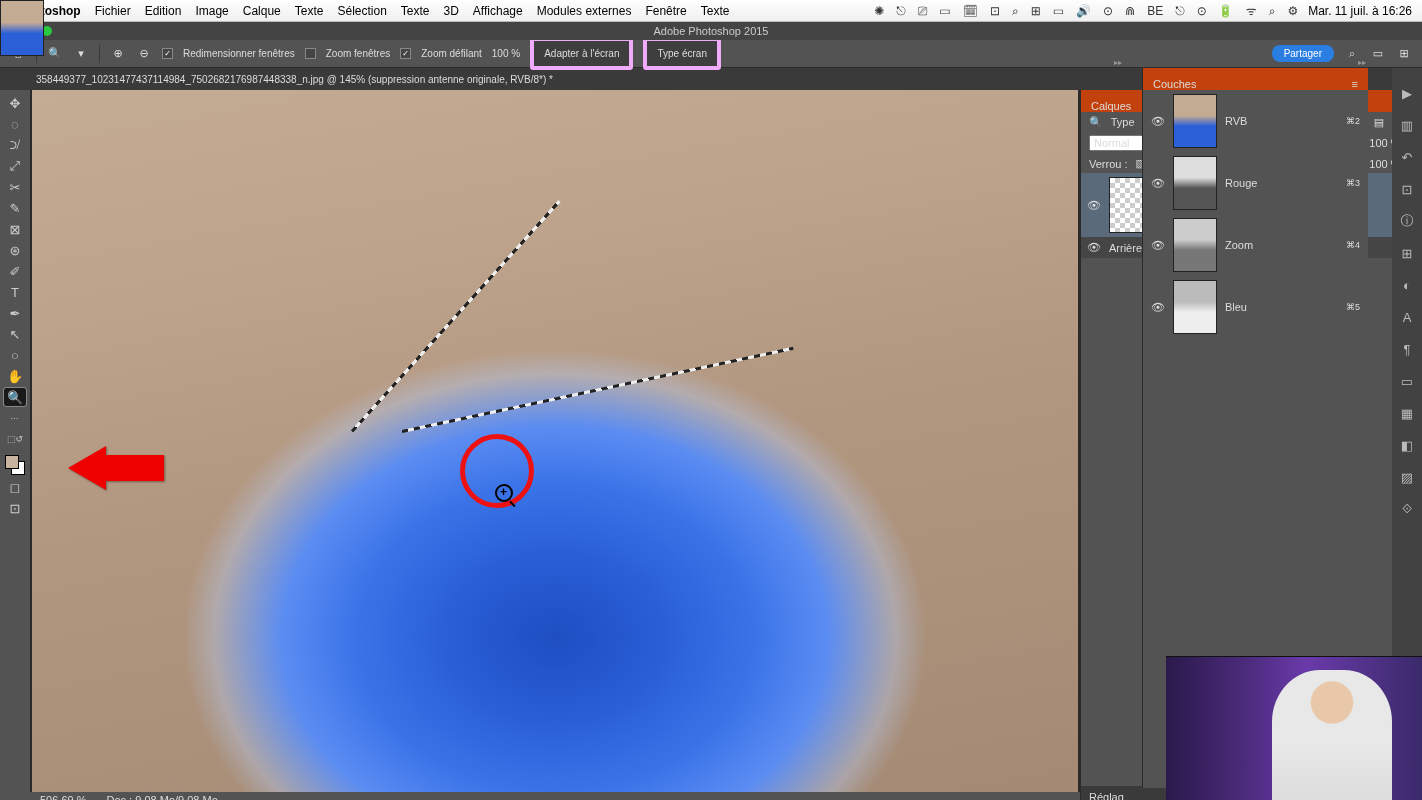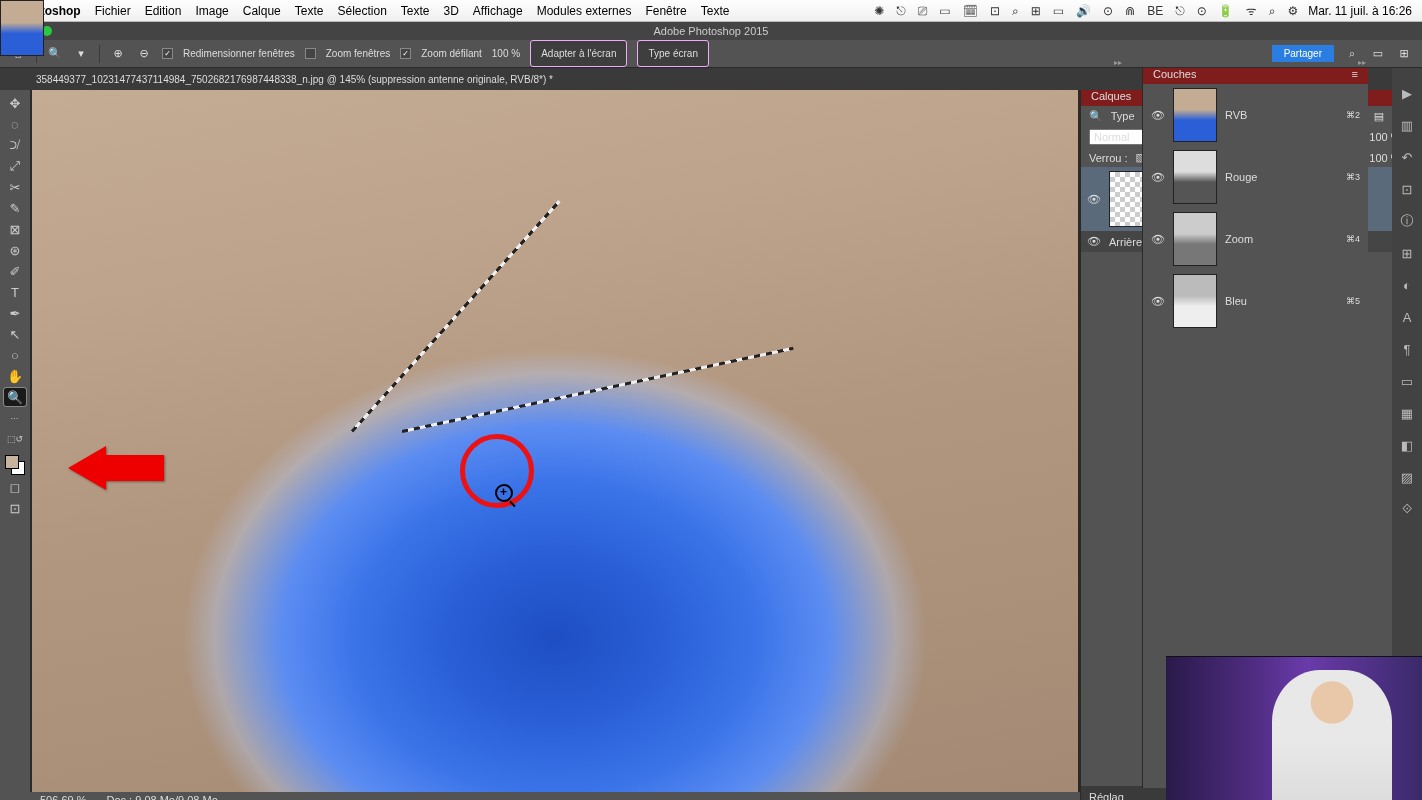--- a/index.html
+++ b/index.html
@@ -15,22 +15,22 @@
 .traffic{position:absolute;left:8px;display:flex;gap:7px}
 .traffic span{width:10px;height:10px;border-radius:50%}
 .tl-red{background:#ff5f57}.tl-yel{background:#febc2e}.tl-grn{background:#28c840}
 .titlebar .title{font-size:11px;color:#ccc}
 .optbar{height:28px;background:#535353;display:flex;align-items:center;padding:0 10px;gap:10px;border-bottom:1px solid #2a2a2a}
 .optbar .ico{width:16px;height:16px;display:flex;align-items:center;justify-content:center;color:#ddd}
 .optbar .sep{width:1px;height:18px;background:#3a3a3a}
 .optbar .chk{width:11px;height:11px;border:1px solid #888;display:inline-flex;align-items:center;justify-content:center;font-size:8px;background:#444}
 .optbar .chk.on::after{content:"✓";color:#fff}
 .optbar .lbl{font-size:10px;color:#ddd}
-.optbar .btn{padding:7px 10px;background:#3e3e3e;border:1px solid #f0abfc;border-radius:3px;font-size:10px}
-.optbar .share{background:#2a7de1;color:#fff;padding:3px 12px;border-radius:0;font-size:10px;margin-left:auto}
+.optbar .btn{padding:7px 10px;background:#3e3e3e;border:4px solid #f0abfc;border-radius:3px;font-size:10px}
+.optbar .share{background:#2a7de1;color:#fff;padding:3px 12px;border-radius:8px;font-size:10px;margin-left:auto}
 .tabbar{height:22px;background:#3a3a3a;display:flex;align-items:center;padding-left:36px}
 .doctab{font-size:10px;color:#ddd}
 .main{display:flex;height:718px}
 .toolbox{width:30px;background:#535353;display:flex;flex-direction:column;align-items:center;padding-top:4px;gap:3px}
 .tool{width:22px;height:18px;display:flex;align-items:center;justify-content:center;font-size:13px;color:#ccc;border-radius:2px}
 .tool.active{background:#1a1a1a;outline:1px solid #888}
 .tool.dots{font-size:8px;letter-spacing:1px}
 .fgbg{position:relative;width:20px;height:20px;margin-top:4px}
 .fgbg .fg{position:absolute;width:14px;height:14px;background:#c8b49e;border:1px solid #000;top:0;left:0}
 .fgbg .bg{position:absolute;width:14px;height:14px;background:#fff;border:1px solid #000;bottom:0;right:0}
@@ -43,21 +43,21 @@
 .a1{top:340px;left:320px;transform:rotate(-48deg)}
 .a2{top:340px;left:370px;transform:rotate(-12deg);width:400px}
 .redcirc{position:absolute;top:344px;left:428px;width:74px;height:74px;border:5px solid #e11;border-radius:50%}
 .zoomcur{position:absolute;top:394px;left:463px;width:18px;height:18px;border:2px solid #000;border-radius:50%}
 .zoomcur::after{content:"+";position:absolute;top:-1px;left:3px;color:#000;font-size:12px;font-weight:bold}
 .zoomcur::before{content:"";position:absolute;bottom:-5px;right:-5px;width:7px;height:2px;background:#000;transform:rotate(45deg)}
 .redarrow{position:absolute;top:356px;left:36px;width:0;height:0;border-top:22px solid transparent;border-bottom:22px solid transparent;border-right:38px solid #e00;filter:drop-shadow(1px 1px 1px rgba(0,0,0,.4))}
 .redarrow::after{content:"";position:absolute;top:-13px;left:36px;width:60px;height:26px;background:#e00}
 .statusbar{height:16px;background:#535353;display:flex;align-items:center;padding:0 10px;gap:20px;font-size:9px;color:#ccc}
 .panels{width:342px;background:#535353;display:flex;flex-direction:column;border-left:1px solid #2a2a2a}
-.panel-tabs{height:16px;background:#7f1d1d;display:flex;align-items:flex-start;padding:0 10px;font-size:10px;color:#ddd;justify-content:space-between}
+.panel-tabs{height:22px;background:#c2410c;display:flex;align-items:flex-end;padding:0 10px;font-size:10px;color:#ddd;justify-content:space-between}
 .layer-row{display:flex;align-items:center;padding:4px 6px;gap:8px;font-size:10px;background:#454545}
 .layer-row.sel{background:#5a6a7a}
 .layer-row .eye{width:14px;text-align:center}
 .layer-row .thumb{width:44px;height:44px;background:#888;border:1px solid #222}
 .layer-row .thumb.trans{background:repeating-conic-gradient(#ccc 0 25%,#fff 0 50%) 0 0/10px 10px}
 .layer-row .thumb.img{background:linear-gradient(#c4ab94 40%,#2a5fd8 60%)}
 .layer-row .name{flex:1}
 .layer-row.big .thumb{height:56px}
 .layer-bottom{margin-top:auto;height:22px;background:#3a3a3a;display:flex;align-items:center;justify-content:flex-end;gap:10px;padding:0 8px;font-size:10px}
 .channels{width:226px;background:#535353;position:absolute;right:54px;top:68px;height:720px;border-left:1px solid #2a2a2a;display:flex;flex-direction:column}

